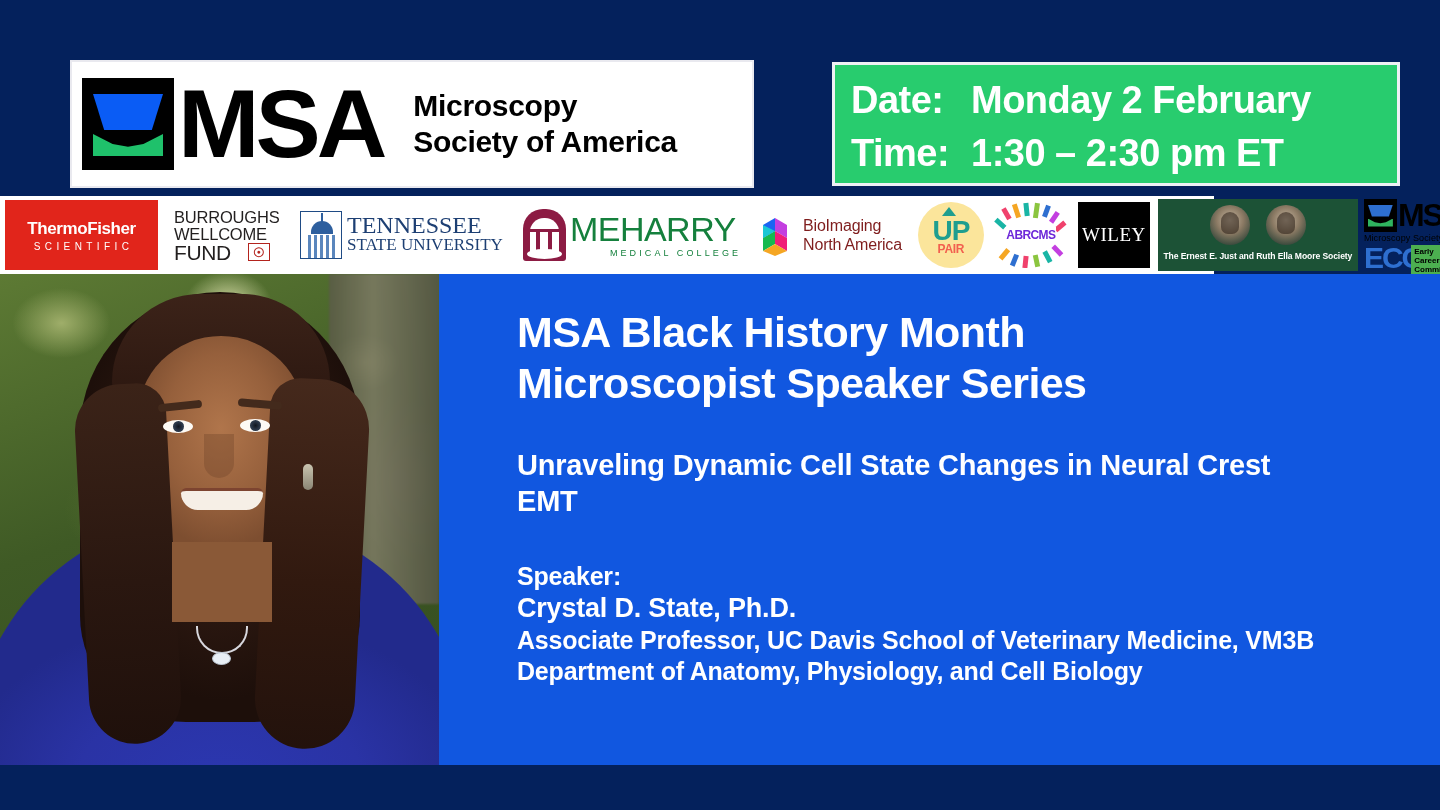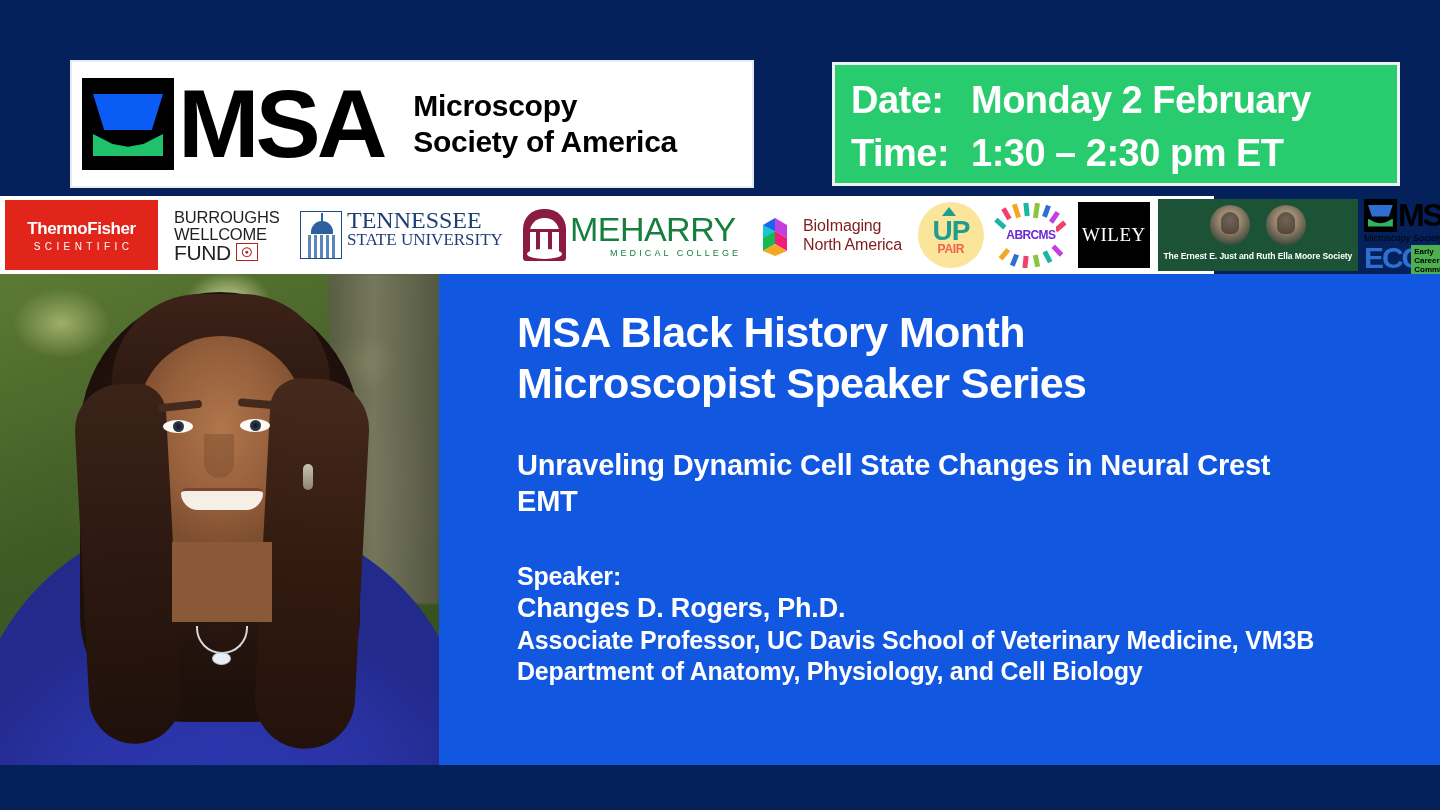--- a/index.html
+++ b/index.html
@@ -129,33 +129,33 @@
   .thermo .l1 { font-weight: bold; font-size: 17px; letter-spacing: -0.4px; }
   .thermo .l2 { font-size: 10px; letter-spacing: 4.4px; margin-top: 2px; margin-left: 4px; }
 
   
   .bwf {
     width: 108px; margin-left: 16px;
     color: #221f1f;
     line-height: 17px;
   }
   .bwf .t { font-size: 16.5px; letter-spacing: -0.2px; }
-  .bwf .fundrow { display: flex; align-items: center; gap: 5px; }
+  .bwf .fundrow { display: flex; align-items: center; gap: 17px; }
   .bwf .fund { font-size: 21px; letter-spacing: -0.4px; }
   .bwf .eye {
     width: 22px; height: 18px;
     border: 1.5px solid #b3231d;
     color: #b3231d;
     font-size: 13px;
     display: flex; align-items: center; justify-content: center;
     font-weight: bold;
   }
 
   
-  .tsu { display: flex; margin-left: 18px; }
+  .tsu { display: flex; align-items: center; margin-left: 18px; }
   .tsu .bldg {
     width: 42px; height: 48px;
     background: #ffffff;
     border: 1px solid #1f4b85;
     position: relative;
     margin-right: 5px;
     overflow: hidden;
   }
   .tsu .bldg .dome {
     position: absolute; left: 10px; top: 9px;
@@ -697,21 +697,21 @@
     <div class="panel">
       <div class="series-title">
         <div>MSA Black History Month</div>
         <div>Microscopist Speaker Series</div>
       </div>
 
       <div class="talk-title">Unraveling Dynamic Cell State Changes in Neural Crest EMT</div>
 
       <div class="speaker-block">
         <div class="speaker-label">Speaker:</div>
-        <div class="speaker-name">Changes D. Rogers, Ph.D.</div>
+        <div class="speaker-name">Crystal D. State, Ph.D.</div>
         <div class="speaker-aff">Associate Professor, UC Davis School of Veterinary Medicine, VM3B</div>
         <div class="speaker-aff">Department of Anatomy, Physiology, and Cell Biology</div>
       </div>
     </div>
   </div>
 
   <div class="footer"></div>
 </div>
 
 </body></html>

